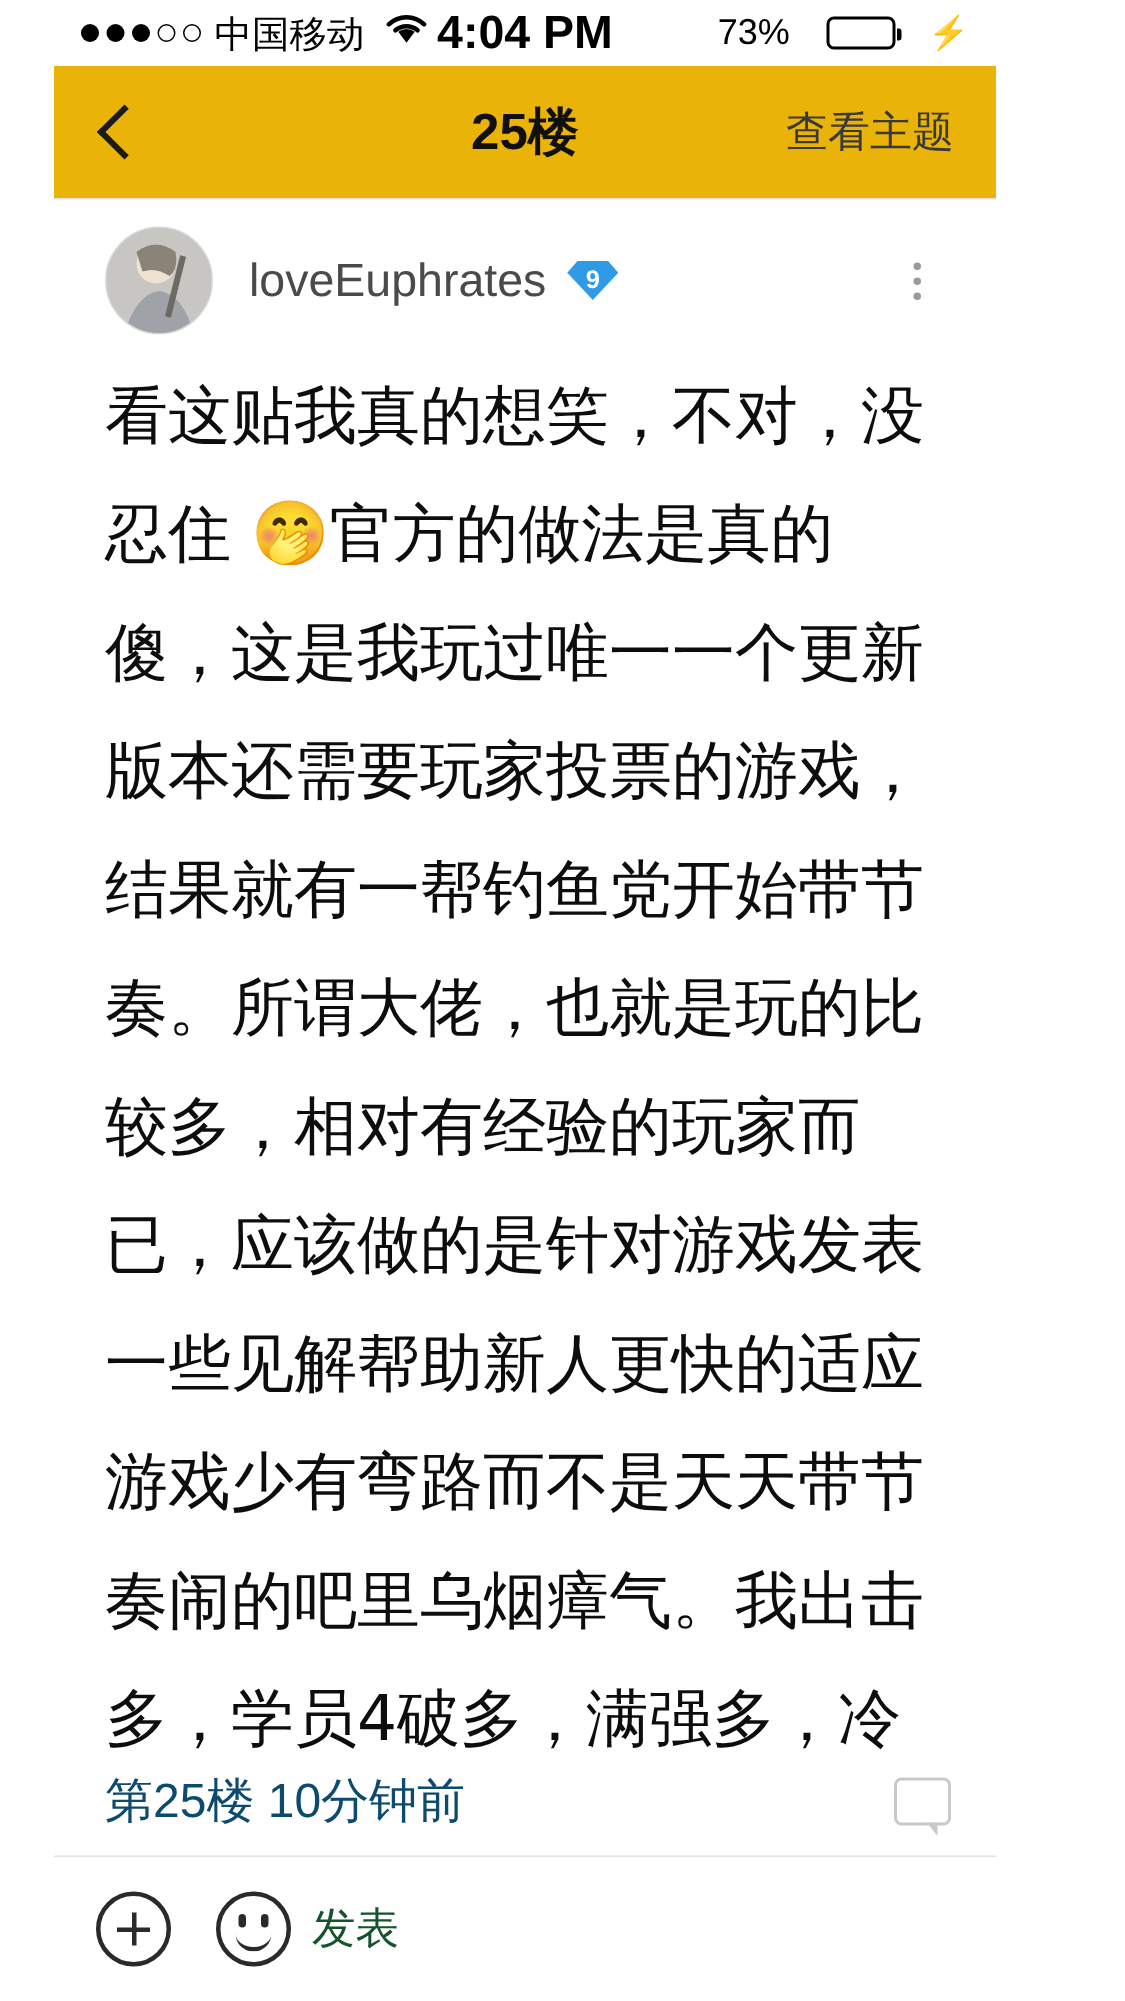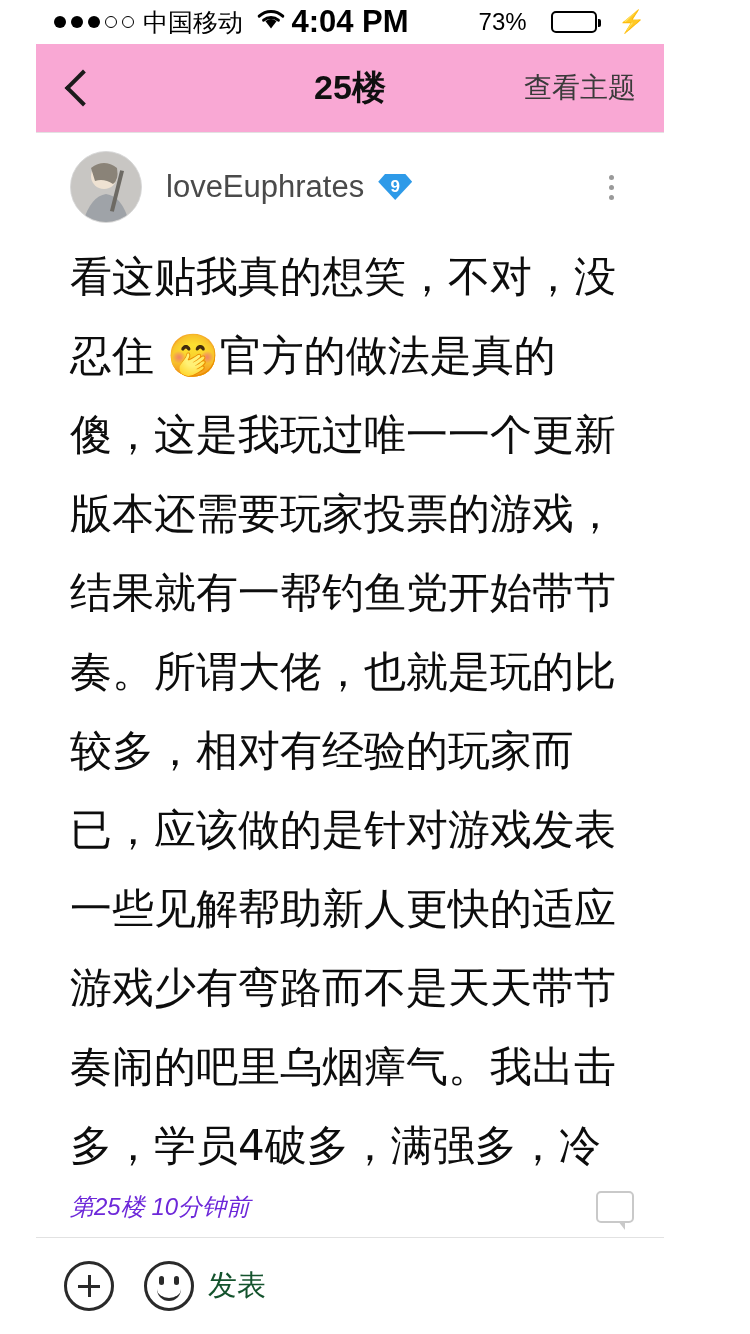--- a/index.html
+++ b/index.html
@@ -113,21 +113,21 @@
 
   
   .navbar {
     height: 88px;
     flex: 0 0 88px;
     display: flex;
     align-items: center;
     justify-content: space-between;
     padding: 0 28px;
     box-sizing: border-box;
-    background: #f9a8d4;
+    background: #eab308;
     position: relative;
   }
   .back-btn {
     width: 56px;
     height: 56px;
     display: flex;
     align-items: center;
     justify-content: flex-start;
   }
   .chev {
@@ -230,23 +230,22 @@
 
   
   .meta-row {
     flex: 0 0 auto;
     display: flex;
     align-items: center;
     padding: 10px 30px 14px 34px;
     box-sizing: border-box;
   }
   .meta-text {
-    font-size: 24px;
-    color: #6d28d9;
-    font-style: italic;
+    font-size: 32px;
+    color: #0c4a6e;
   }
   .comment-icon {
     margin-left: auto;
     width: 38px;
     height: 32px;
     border: 2px solid #c9c9c9;
     border-radius: 5px;
     position: relative;
     box-sizing: border-box;
   }

